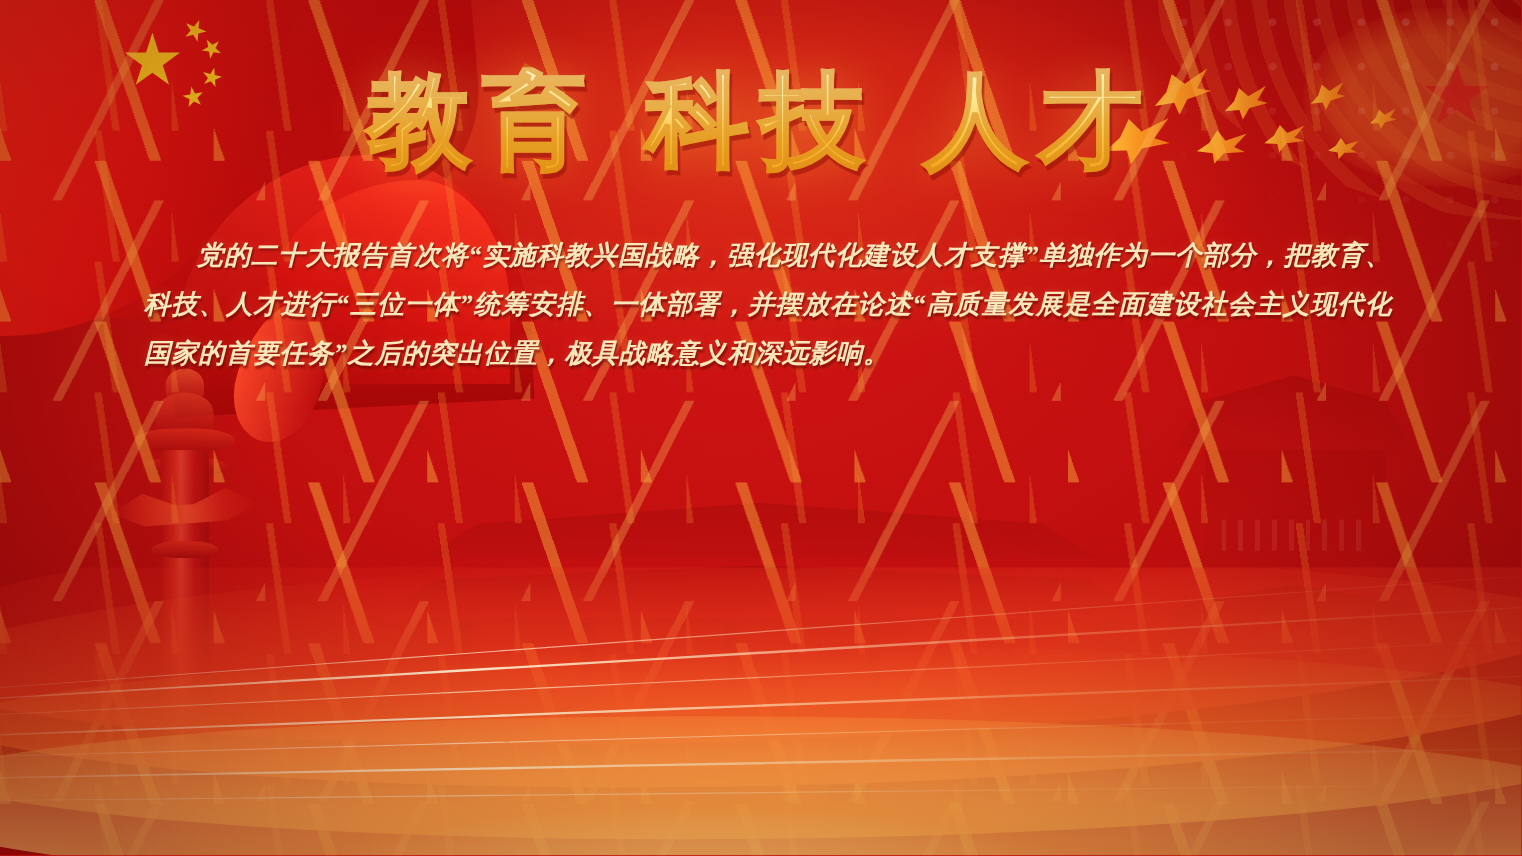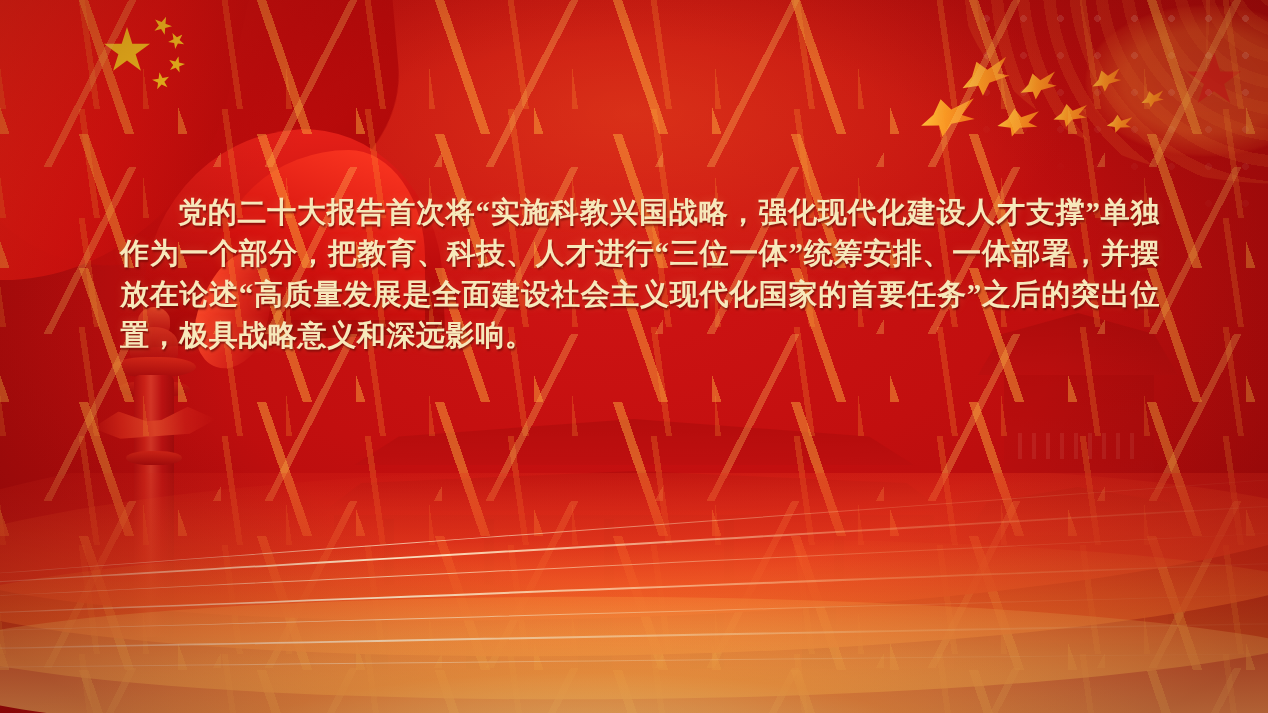--- a/index.html
+++ b/index.html
@@ -231,21 +231,21 @@
     background:linear-gradient(180deg,#fff3c2 0%,#ffe48c 34%,#fbc23f 66%,#f2a018 100%);
     -webkit-background-clip:text;background-clip:text;color:transparent;
     -webkit-text-stroke:2px rgba(214,132,18,.55);
     filter:drop-shadow(2px 4px 0 rgba(150,14,6,.55)) drop-shadow(0 0 18px rgba(255,180,60,.35));
     white-space:nowrap;
   }
 
   .body-text{
     position:absolute;left:120px;right:108px;top:192px;
     font-family:"Liberation Serif","DejaVu Serif",serif;
-    font-size:29px;line-height:41px;font-weight:700;
+    font-size:22px;line-height:41px;font-weight:700;font-style:italic;
     color:#f7e8bb;
     text-align:justify;text-justify:inter-character;
     letter-spacing:.6px;
     text-shadow:1px 2px 2px rgba(110,8,4,.75), 0 0 10px rgba(255,200,110,.20);
   }
   .para{margin:0 0 22px 0;text-indent:2em;}
   .para:last-child{margin-bottom:0;}
 </style>
 </head>
 <body>
@@ -342,18 +342,19 @@
     <div class="streak k3"></div>
     <div class="streak k4 thin"></div>
     <div class="streak k5"></div>
     <div class="streak k6 thin"></div>
     <div class="bottom-glow"></div>
   </div>
 
   <div class="layer vignette"></div>
 
   <div class="content">
+    <div class="title">教育 科技 人才</div>
     <div class="body-text">
       <p class="para">党的二十大报告首次将“实施科教兴国战略，强化现代化建设人才支撑”单独作为一个部分，把教育、科技、人才进行“三位一体”统筹安排、一体部署，并摆放在论述“高质量发展是全面建设社会主义现代化国家的首要任务”之后的突出位置，极具战略意义和深远影响。</p>
     </div>
   </div>
 
 </div>
 
 </body></html>

